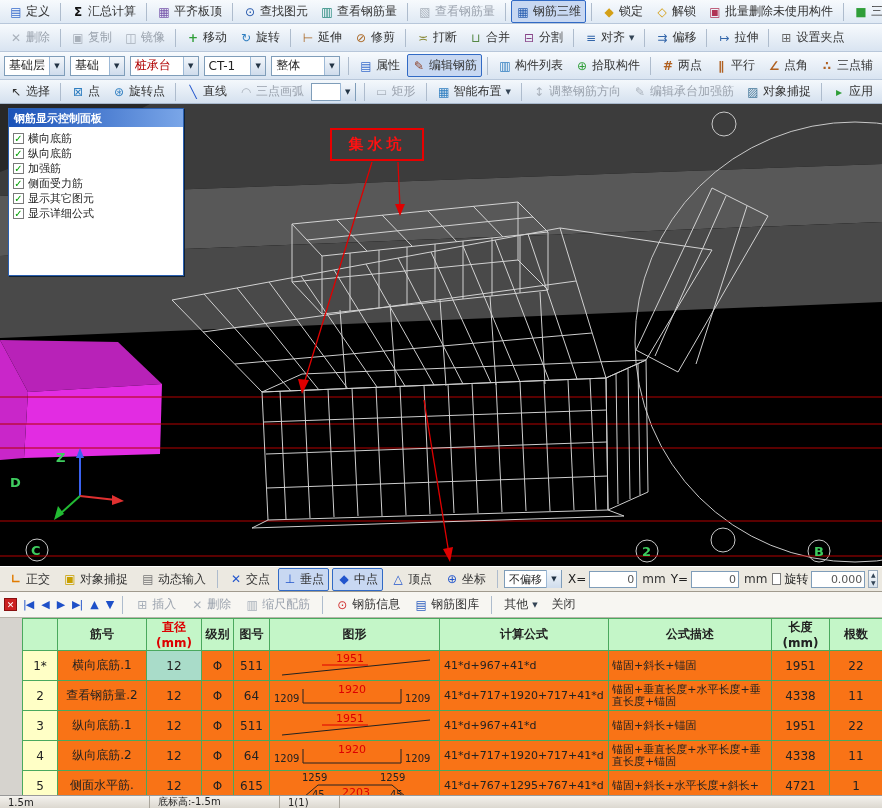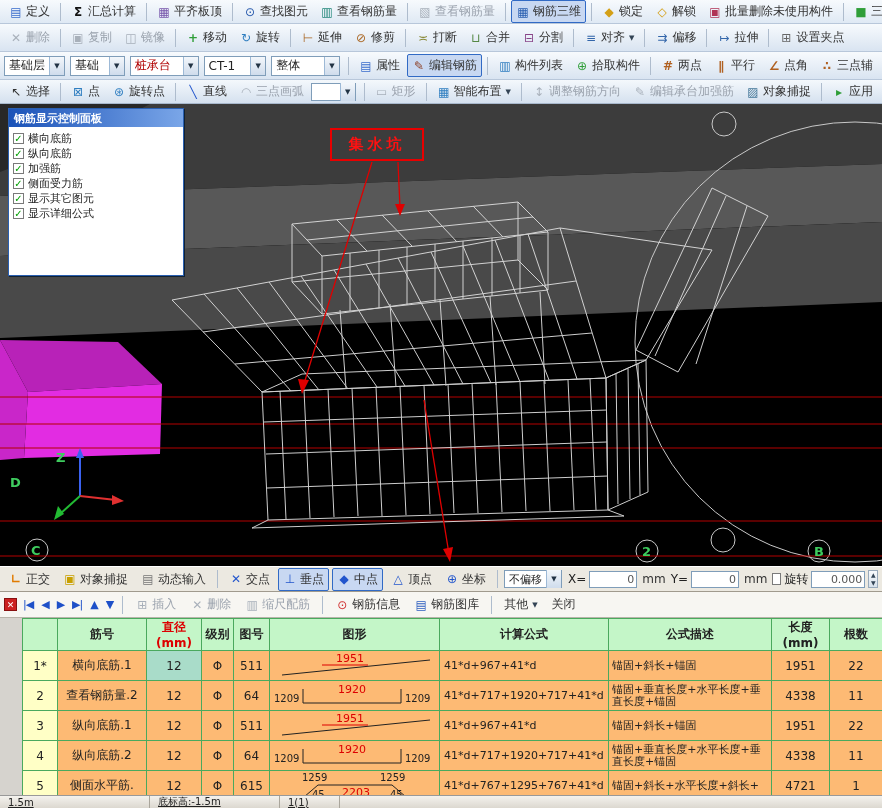--- a/index.html
+++ b/index.html
@@ -59,32 +59,32 @@
               text-align:center; border:1px solid #881111; flex:none; }
   .navic { color:#1e50c8; font-size:11px; padding:1px 2px; letter-spacing:-1px; }
   .total { font-weight:bold; color:#000; margin-left:6px; }
 
   
   #table-gutter { position:absolute; left:0; top:618px; width:22px; height:177px; background:#d6d3ce; }
   #tablewrap { position:absolute; left:22px; top:618px; width:860px; height:177px; overflow:hidden; background:#ccffcc; }
   table#rebar { border-collapse:collapse; table-layout:fixed; width:860px; }
   #rebar th, #rebar td { border:1px solid #4aa95e; overflow:hidden; padding:0 2px; text-align:center; }
   #rebar th { height:21px; background:#c4f6c8; font-weight:bold; font-size:12px; }
-  #rebar td { height:30px; font-size:12px; background:#fdba74; }
+  #rebar td { height:30px; font-size:12px; background:#f97316; }
   #rebar td.numcell { background:#ffffc6; }
   #rebar td.selcell { background:#a9dcc9; }
   #rebar td.fmla { text-align:left; padding-left:4px; font-size:11px; }
   #rebar td.desc { text-align:left; padding:0 3px; font-size:11px; line-height:12px; }
   .redhead { color:#dd0000; }
   .figcell svg { display:block; margin:0 auto; }
 
   
   #statusbar { top:795px; height:13px; background:linear-gradient(#f4f2ee,#dcd8d0); border-top:1px solid #999;
                font-size:10px; gap:0; padding:0; }
-  .statpanel { height:13px; border-right:1px solid #aaa69c; padding:0 8px; display:flex; align-items:center; color:#222;text-decoration:underline; }
+  .statpanel { height:13px; border-right:1px solid #aaa69c; padding:0 8px; display:flex; align-items:center; color:#222; }
 </style>
 </head>
 <body>
 
 <div id="menubar" class="bar">
   <div class="tbtn">
       <span class="ic" style="color:#3a6ccc">▤</span>
       <span>定义</span>
     </div>
   <i class="sep"></i>

